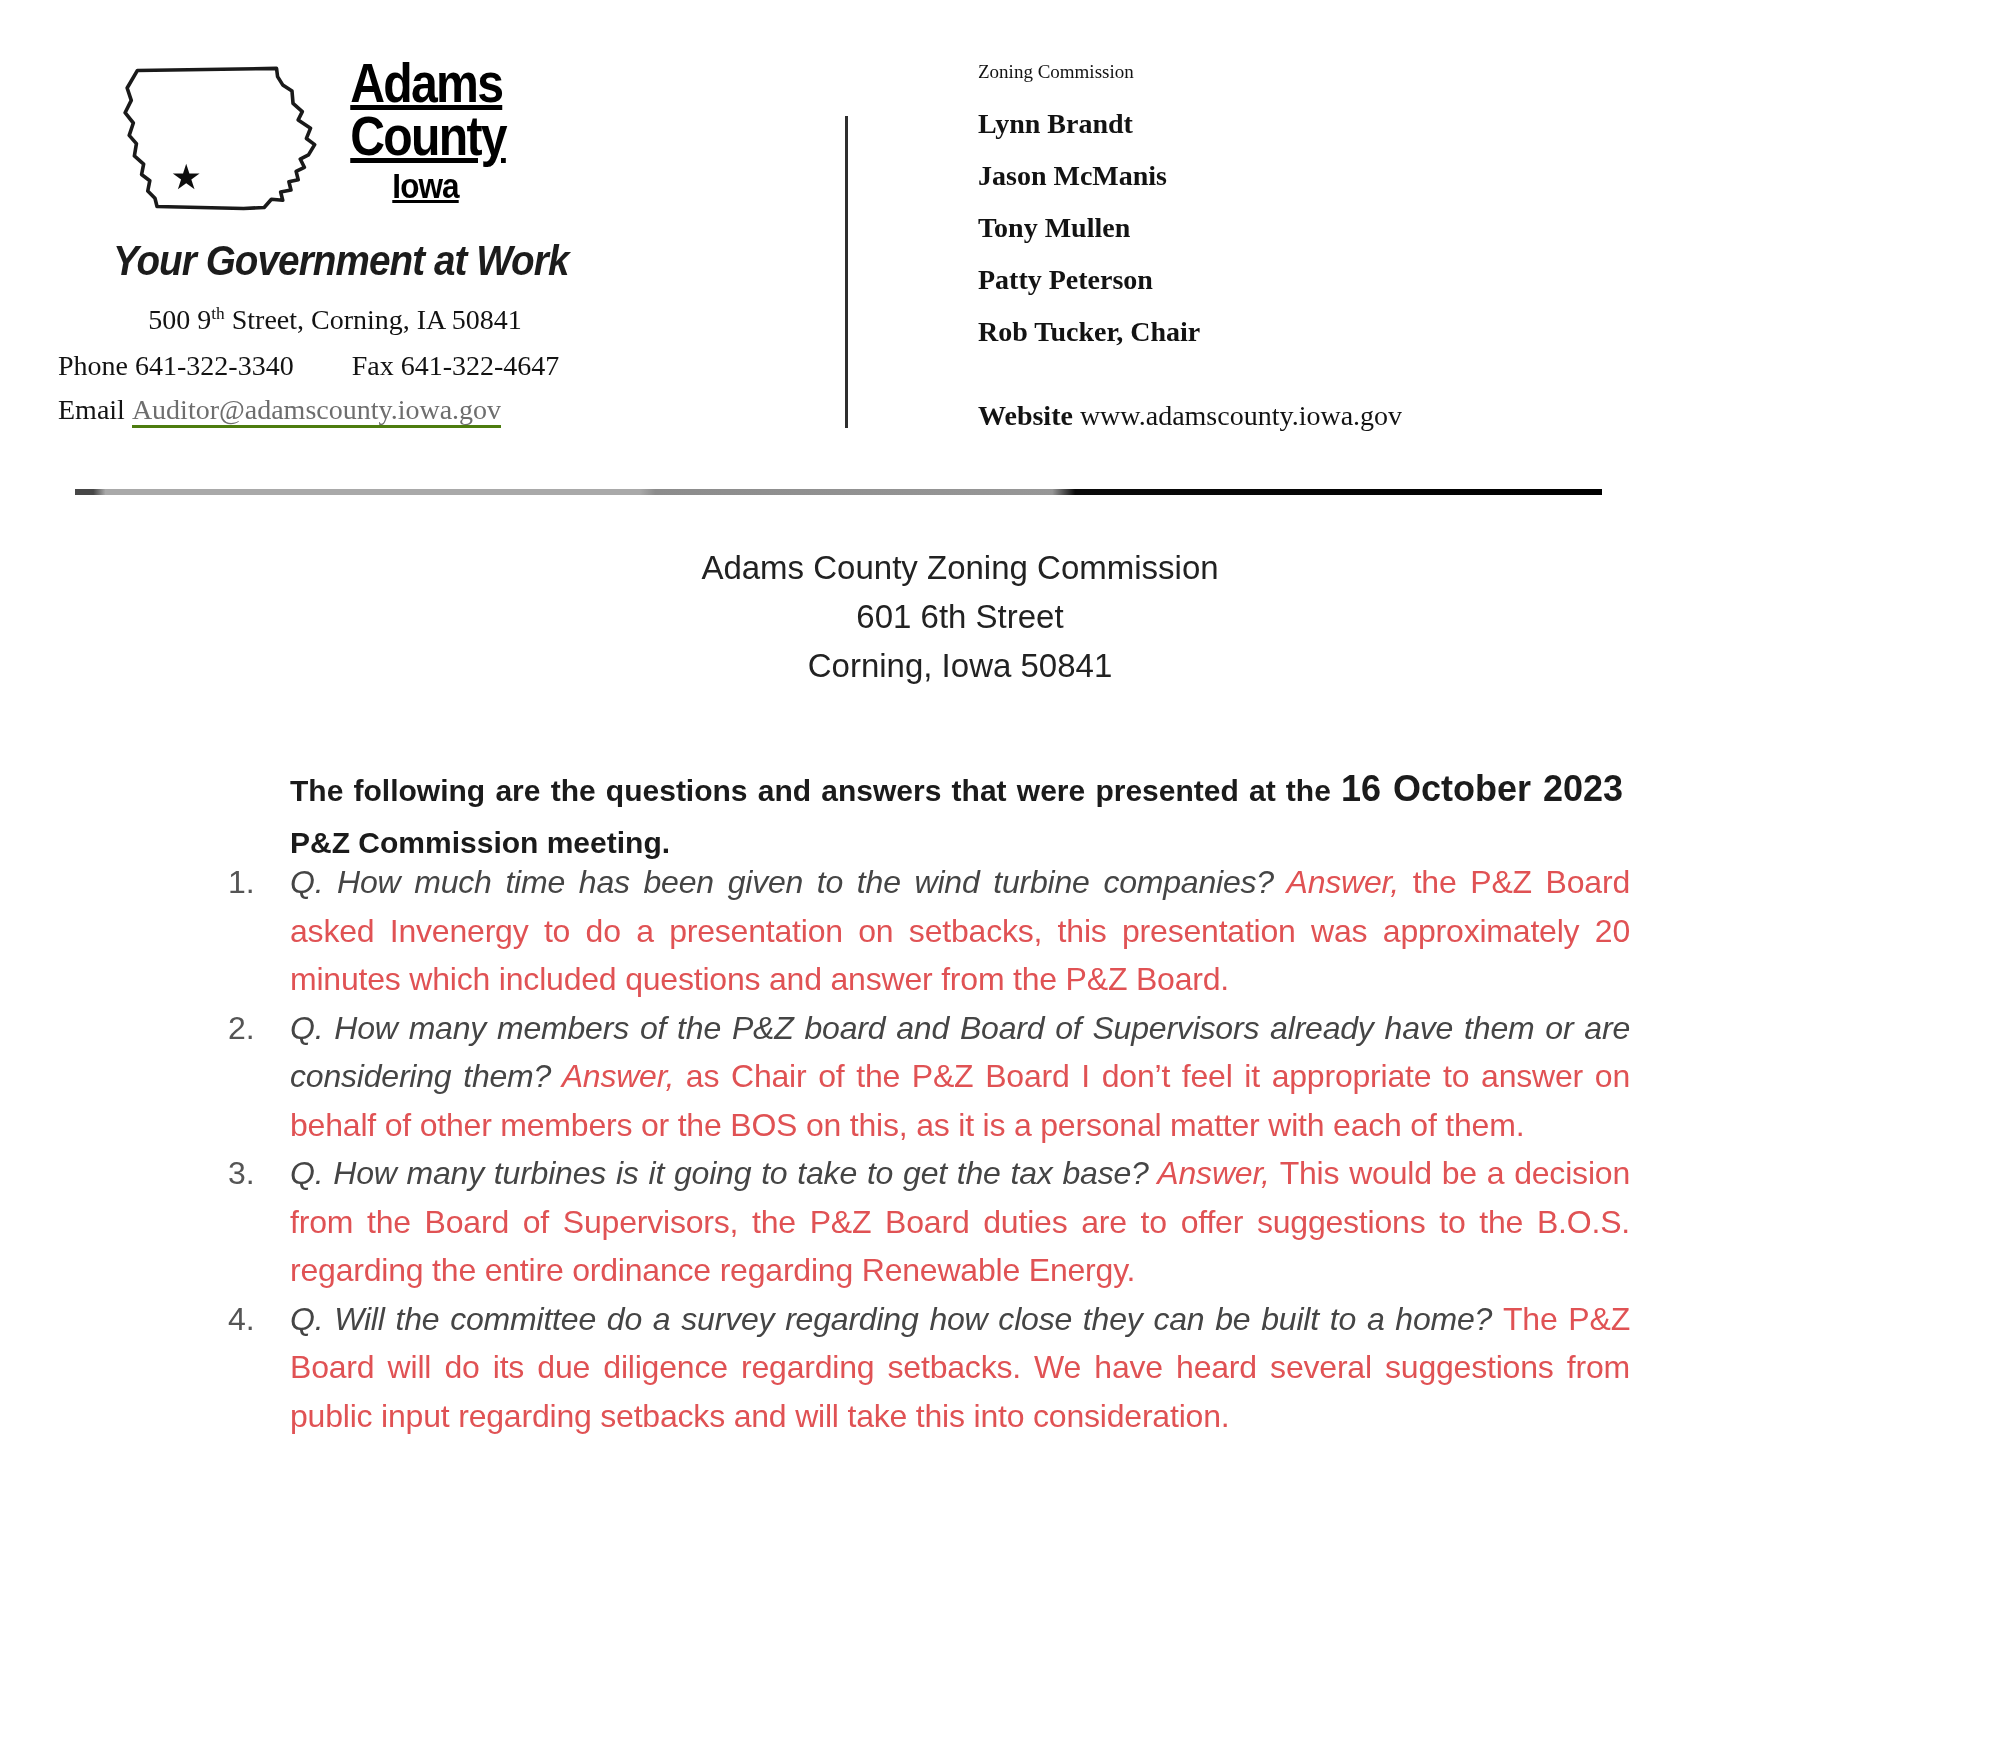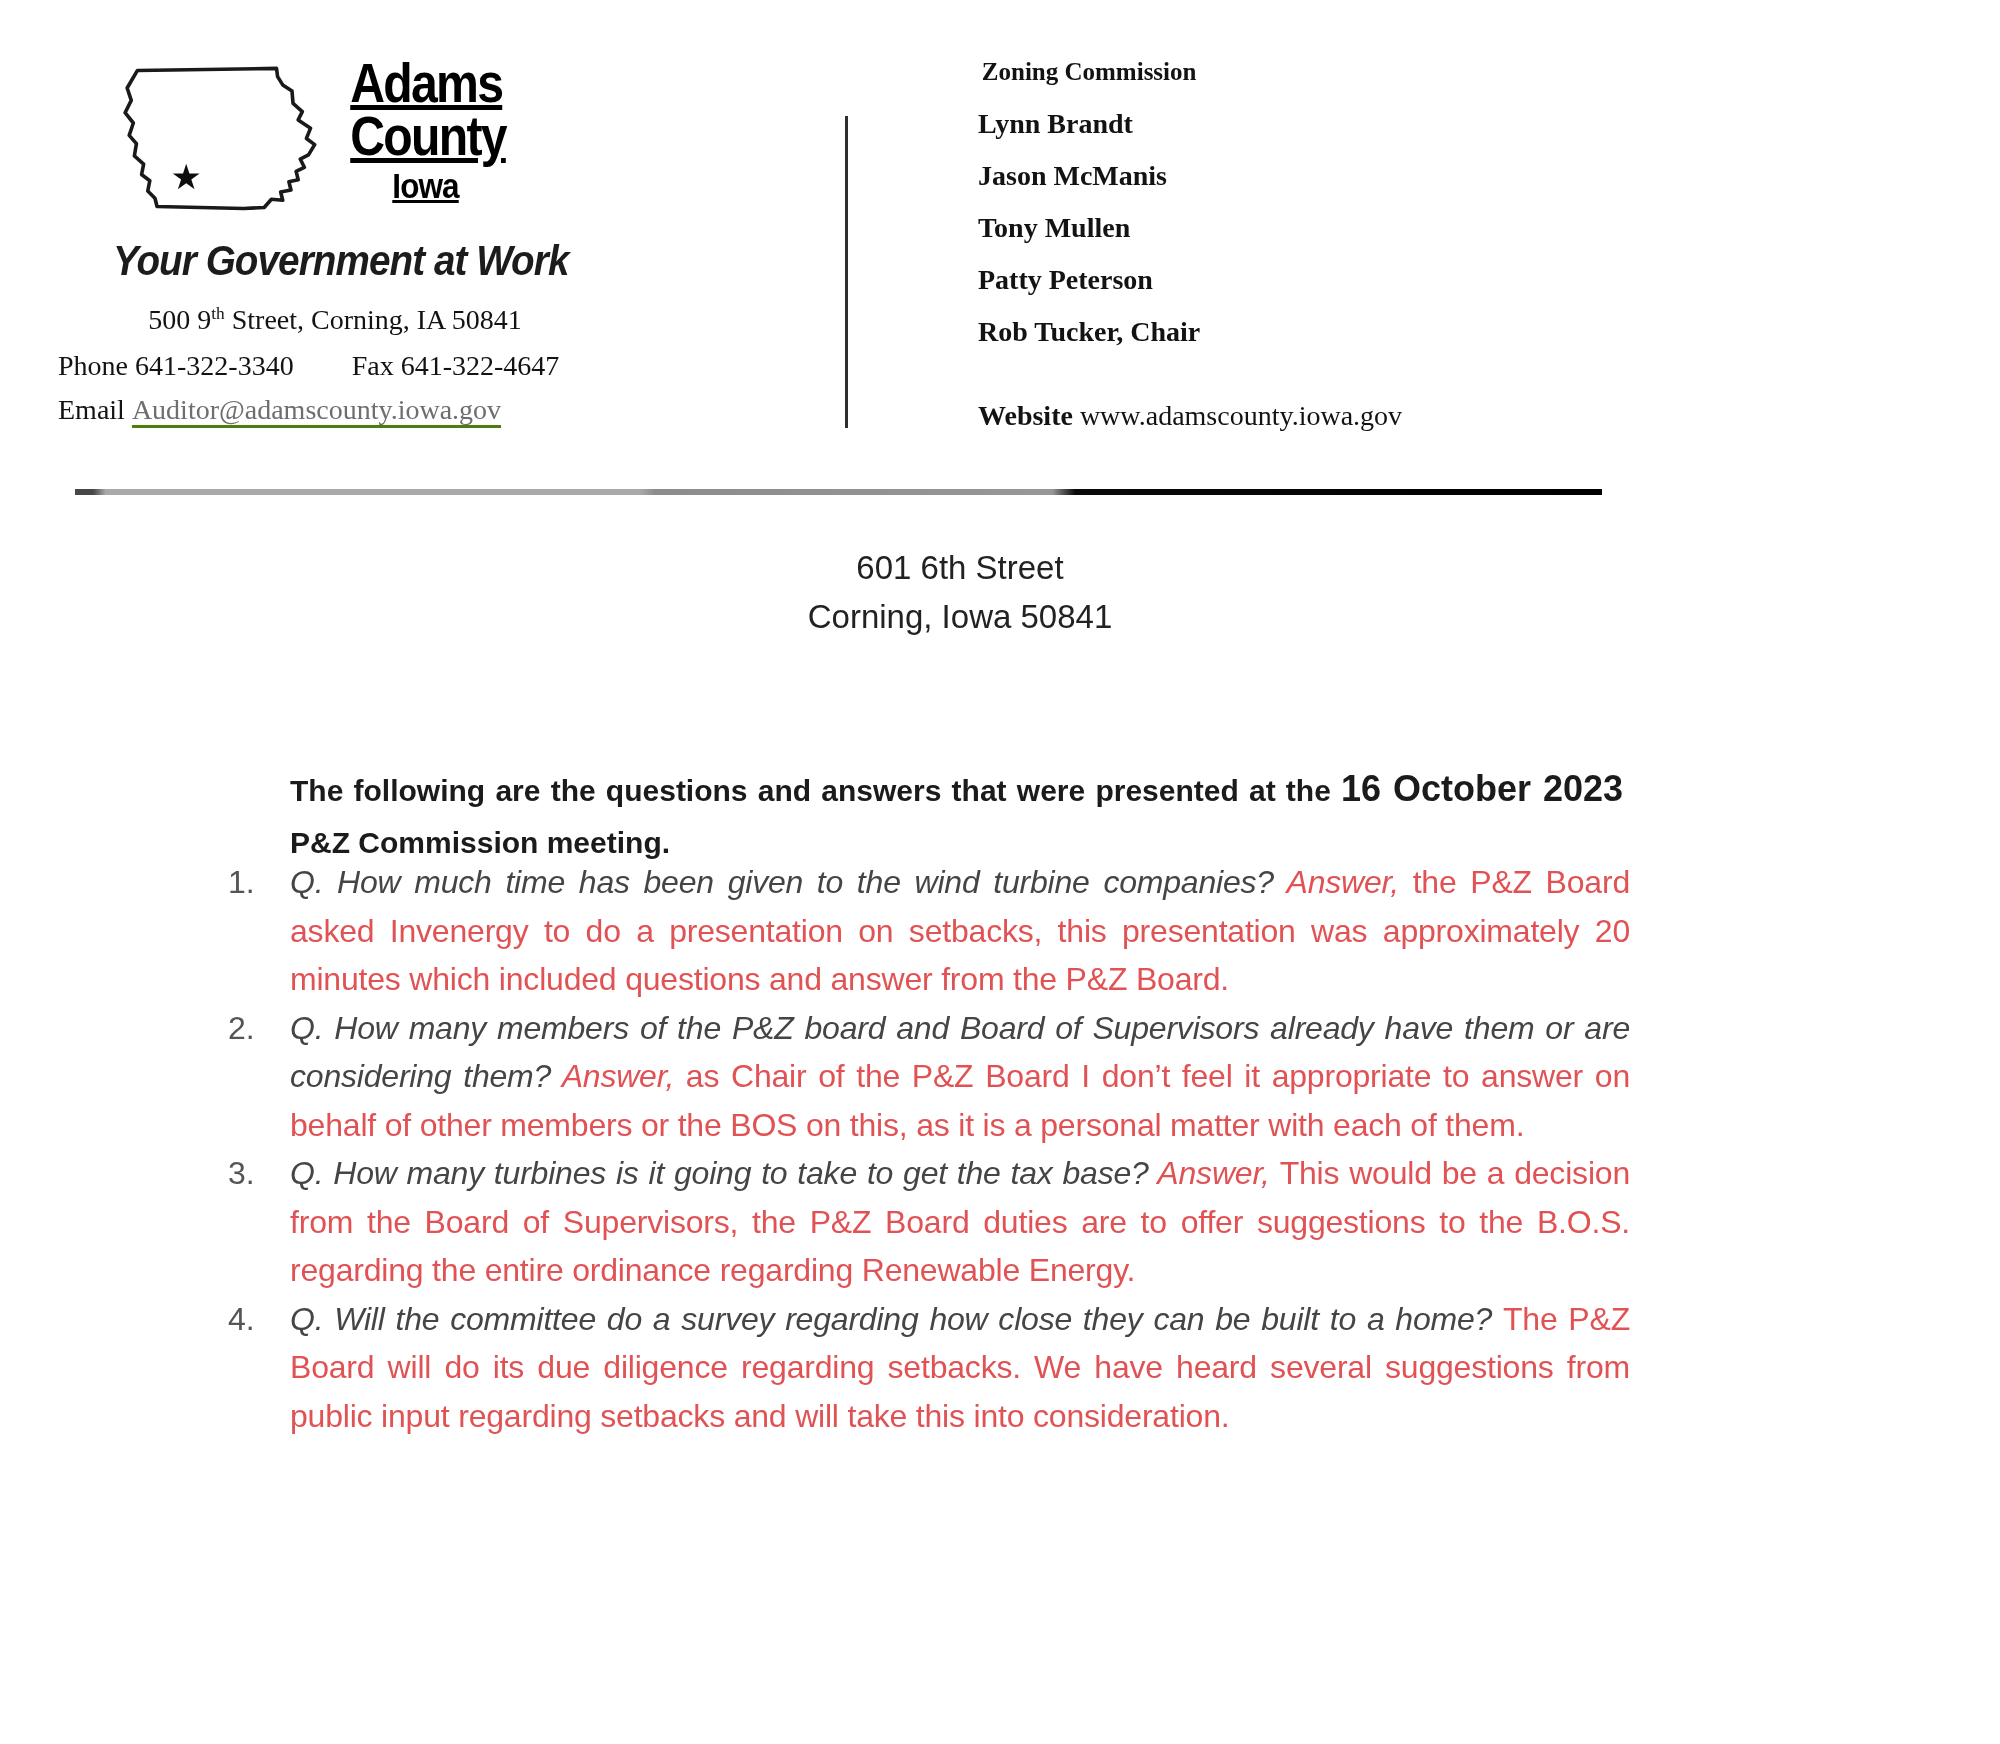--- a/index.html
+++ b/index.html
@@ -22,21 +22,21 @@
   .addr { position:absolute; left:100px; top:304px; width:470px; text-align:center; font-size:28px; }
   .sup { vertical-align:super; font-size:0.62em; }
   .contact-line { position:absolute; left:58px; top:350px; font-size:28px; white-space:nowrap; }
   .contact-line .gap { display:inline-block; width:58px; }
   .email-line { position:absolute; left:58px; top:394px; font-size:28px; white-space:nowrap; }
   .email-link { color:#6e6e6e; text-decoration:none; border-bottom:3px solid #4d7c0f; cursor:pointer; }
   
   .vdivider { position:absolute; left:845px; top:116px; width:3px; height:312px; background:#2e2e2e; }
   .commission { position:absolute; left:978px; top:46px; font-family:"Liberation Serif", serif;
     font-size:28px; line-height:52px; color:#131313; }
-  .commission .c-title { font-weight:bold; font-size:25px;text-align:center; }
+  .commission .c-title { font-weight:normal; font-size:19px; }
   .commission .member { font-weight:600; }
   .website-line { position:absolute; left:978px; top:400px; font-family:"Liberation Serif", serif;
     font-size:28px; color:#131313; white-space:nowrap; }
   .website-line .lbl { font-weight:bold; }
   
   .hdivider { position:absolute; left:75px; top:489px; width:1527px; height:6px;
     background:linear-gradient(90deg,#474747 0%,#474747 1.2%,#a9a9a9 2%,#a9a9a9 37%,
       #8c8c8c 38%,#979797 64%,#0a0a0a 65.5%,#000000 100%); }
   
   .title-block { position:absolute; left:75px; top:543px; width:1770px; text-align:center;
@@ -93,20 +93,21 @@
     <div class="member">Tony Mullen</div>
     <div class="member">Patty Peterson</div>
     <div class="member">Rob Tucker, Chair</div>
   </div>
 
   <div class="website-line"><span class="lbl">Website</span>&nbsp;<span>www.adamscounty.iowa.gov</span></div>
 
   <div class="hdivider"></div>
 
   <div class="title-block">
+    <div>Adams County Zoning Commission</div>
     <div>601 6th Street</div>
     <div>Corning, Iowa 50841</div>
   </div>
 
   <p class="intro"><span>The following are the questions and answers that were presented at the </span><span class="date">16 October 2023</span><span> P&amp;Z Commission meeting.</span></p>
 
   <div class="qa-list">
 
     <div class="qa-item">
       <span class="qa-num">1.</span>

